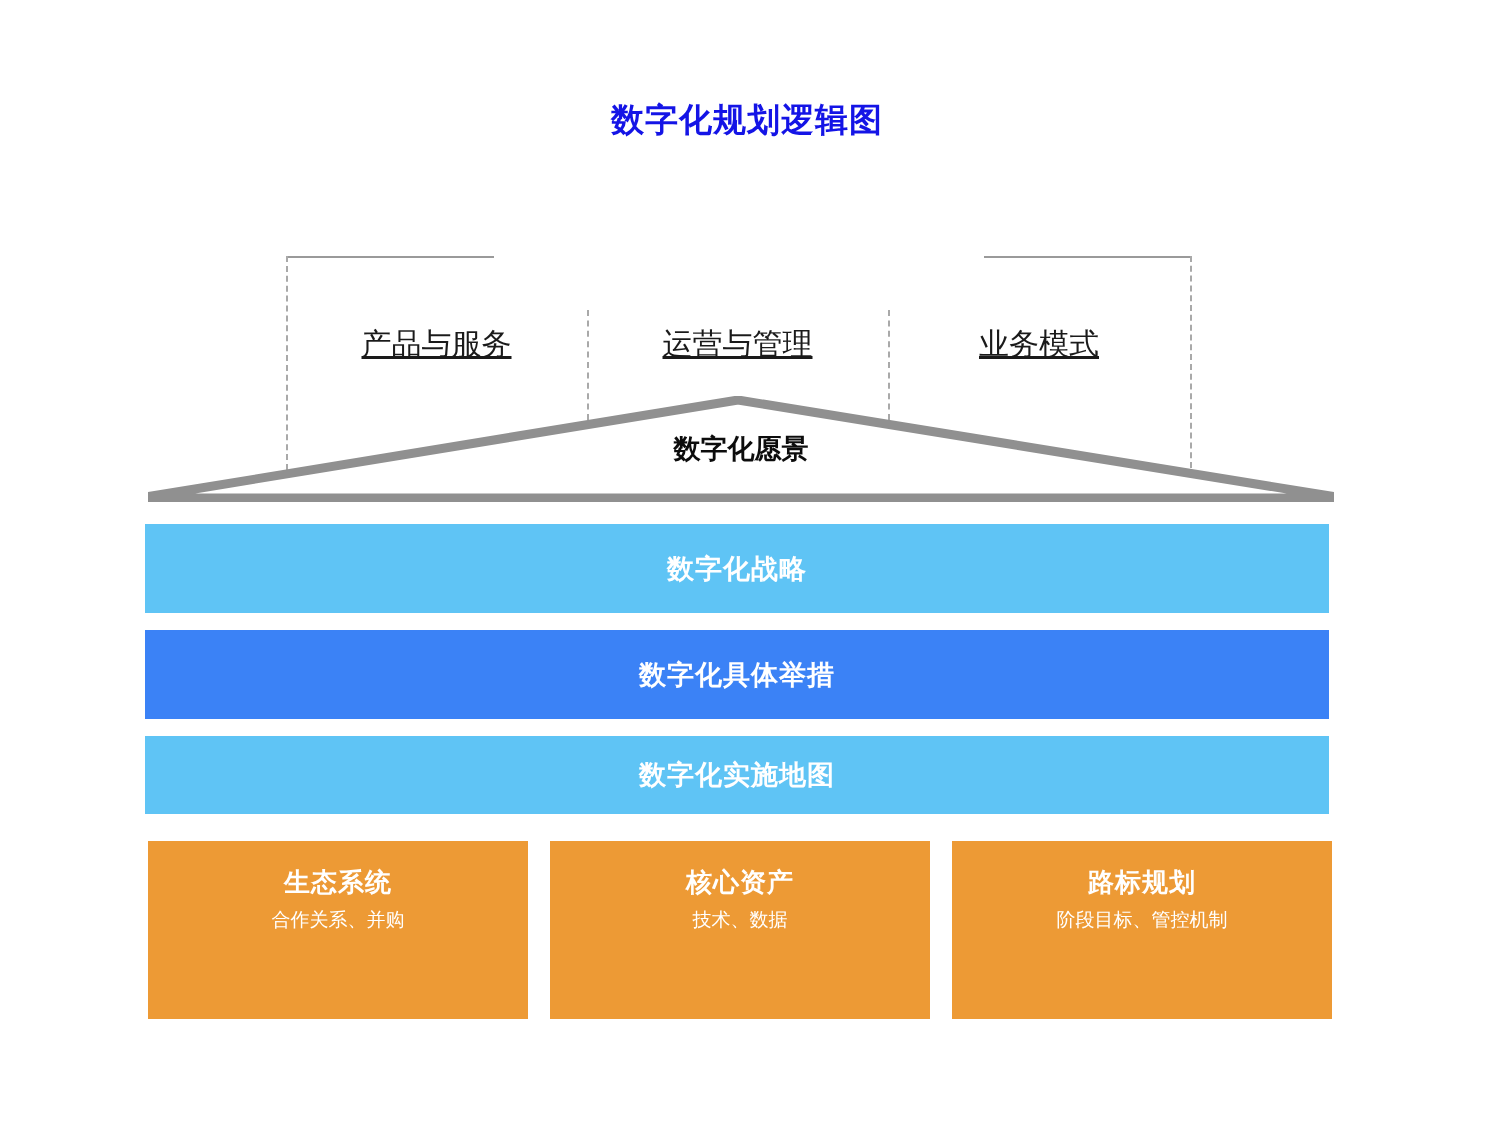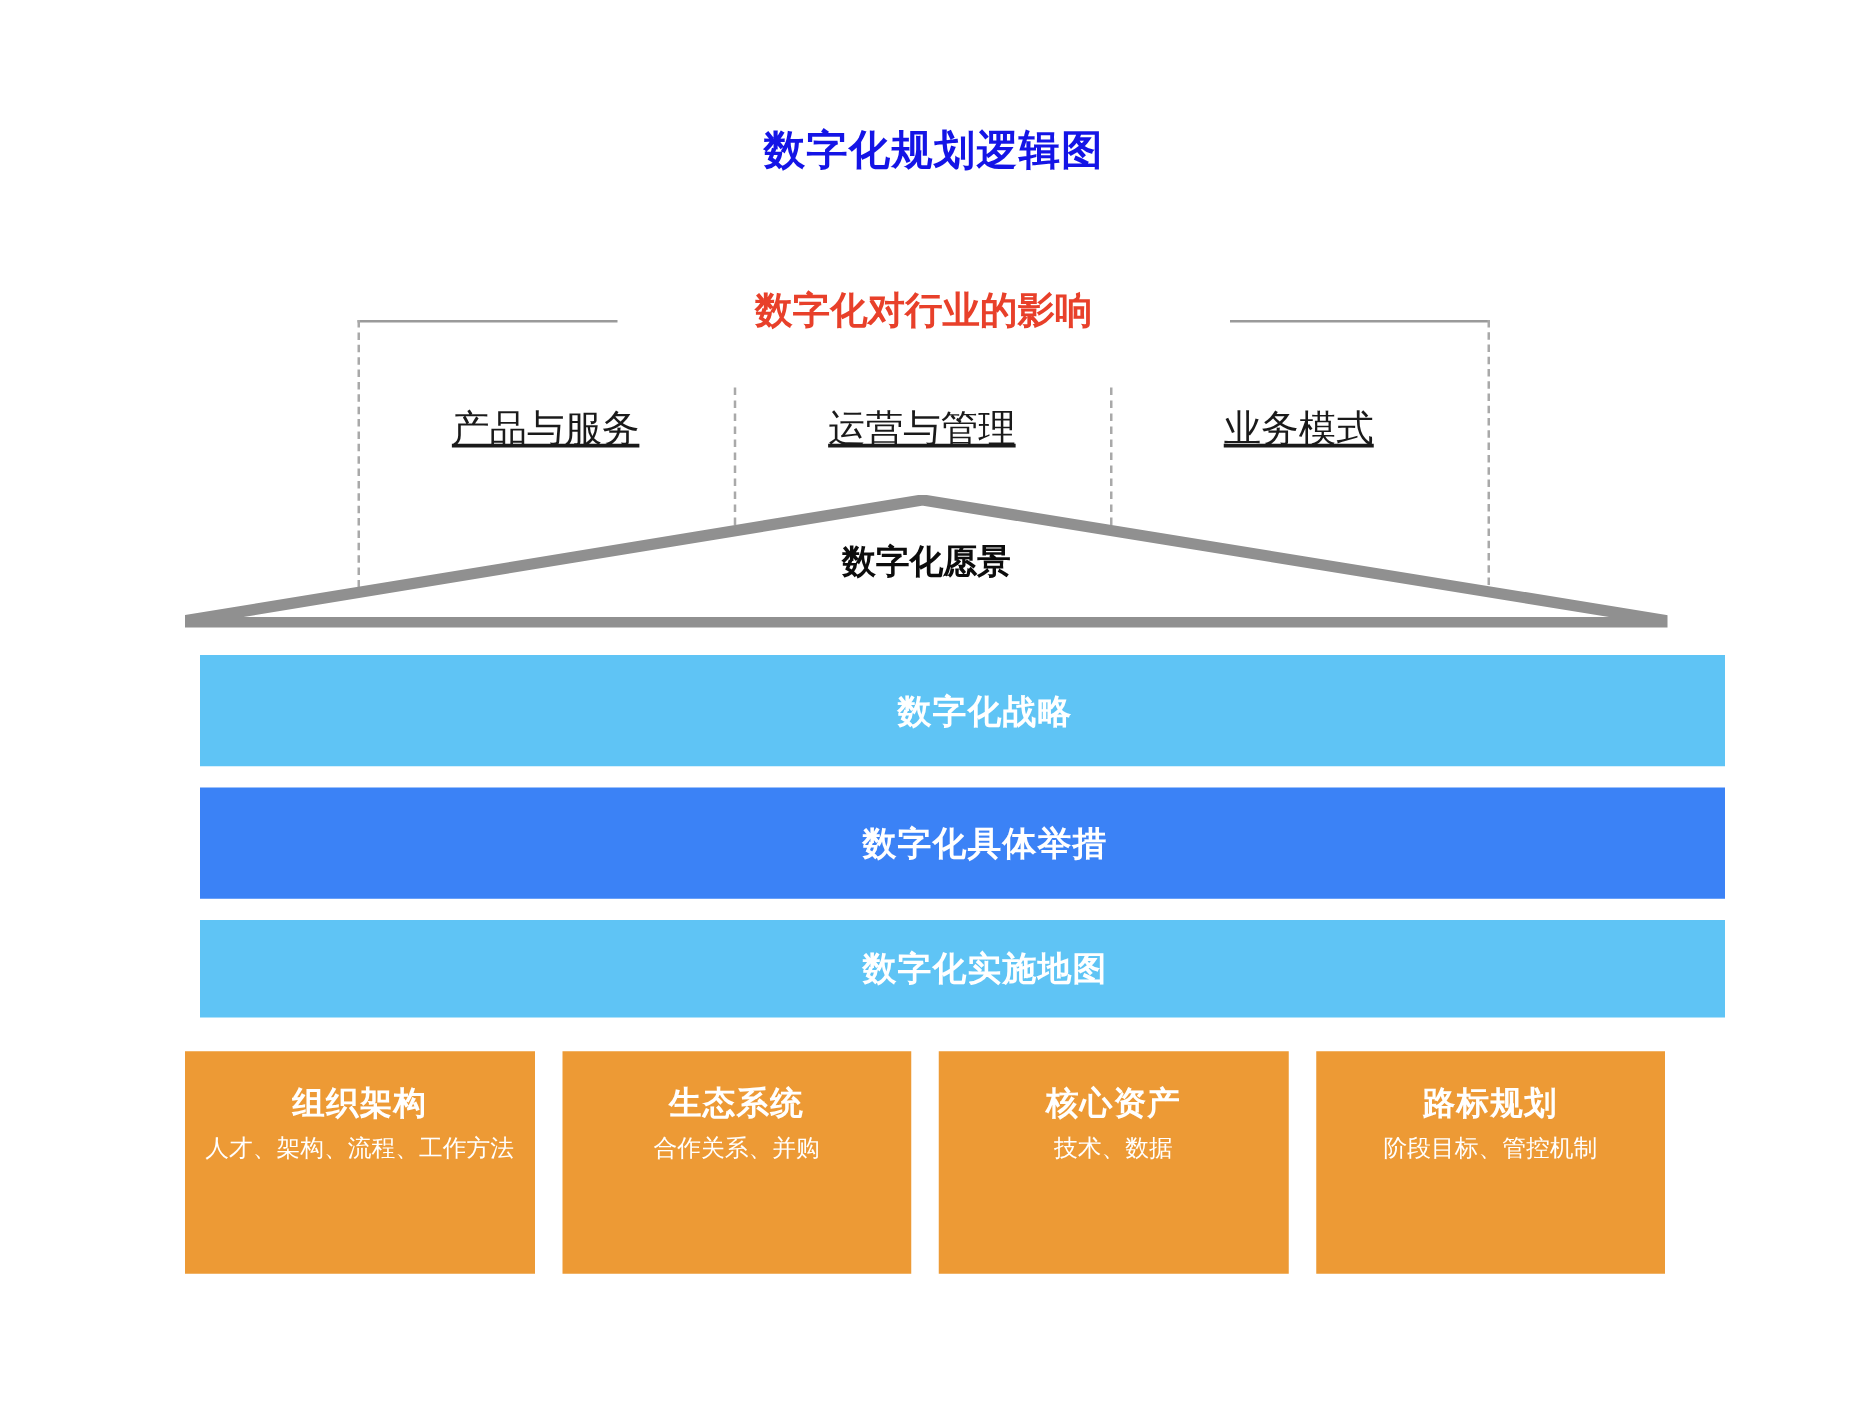--- a/index.html
+++ b/index.html
@@ -100,30 +100,29 @@
     text-align: center;
     font-size: 27px;
     font-weight: bold;
     color: #0c0c0c;
     line-height: 1;
   }
 
   
   .layer-bar {
     position: absolute;
-    left: 160px;
+    left: 145px;
     width: 1184px;
     display: flex;
     align-items: center;
     justify-content: center;
     color: #ffffff;
     font-size: 27px;
     font-weight: bold;
     letter-spacing: 1px;
-    padding-left: 36px;
   }
   #layer-0 { top: 524px; height: 89px;  background: #5FC4F5; }
   #layer-1 { top: 630px; height: 89px;  background: #3b82f6; }
   #layer-2 { top: 736px; height: 78px;  background: #5FC4F5; }
 
   
   #pillars {
     position: absolute;
     left: 148px;
     top: 841px;
@@ -156,21 +155,20 @@
 </head>
 <body>
 
 <div id="page-title">数字化规划逻辑图</div>
 
 <div id="impact-section">
 
   <div id="rule-left" class="rule-line"></div>
   <div id="rule-right" class="rule-line"></div>
 
-  <div id="impact-title">数字化对行业的影响</div>
 
   <div id="dash-outer-left" class="v-dash"></div>
   <div id="dash-outer-right" class="v-dash"></div>
   <div id="dash-mid-1" class="v-dash"></div>
   <div id="dash-mid-2" class="v-dash"></div>
 
   <div id="col-head-0" class="col-head">产品与服务</div>
   <div id="col-head-1" class="col-head">运营与管理</div>
   <div id="col-head-2" class="col-head">业务模式</div>
 </div>
@@ -187,24 +185,20 @@
 </div>
 <div id="layer-1" class="layer-bar">
   <span>数字化具体举措</span>
 </div>
 <div id="layer-2" class="layer-bar">
   <span>数字化实施地图</span>
 </div>
 
 <div id="pillars">
 
-  <div class="pillar">
-    <div class="pillar-title">组织架构</div>
-    <div class="pillar-sub">人才、架构、流程、工作方法</div>
-  </div>
 
   <div class="pillar">
     <div class="pillar-title">生态系统</div>
     <div class="pillar-sub">合作关系、并购</div>
   </div>
 
   <div class="pillar">
     <div class="pillar-title">核心资产</div>
     <div class="pillar-sub">技术、数据</div>
   </div>

